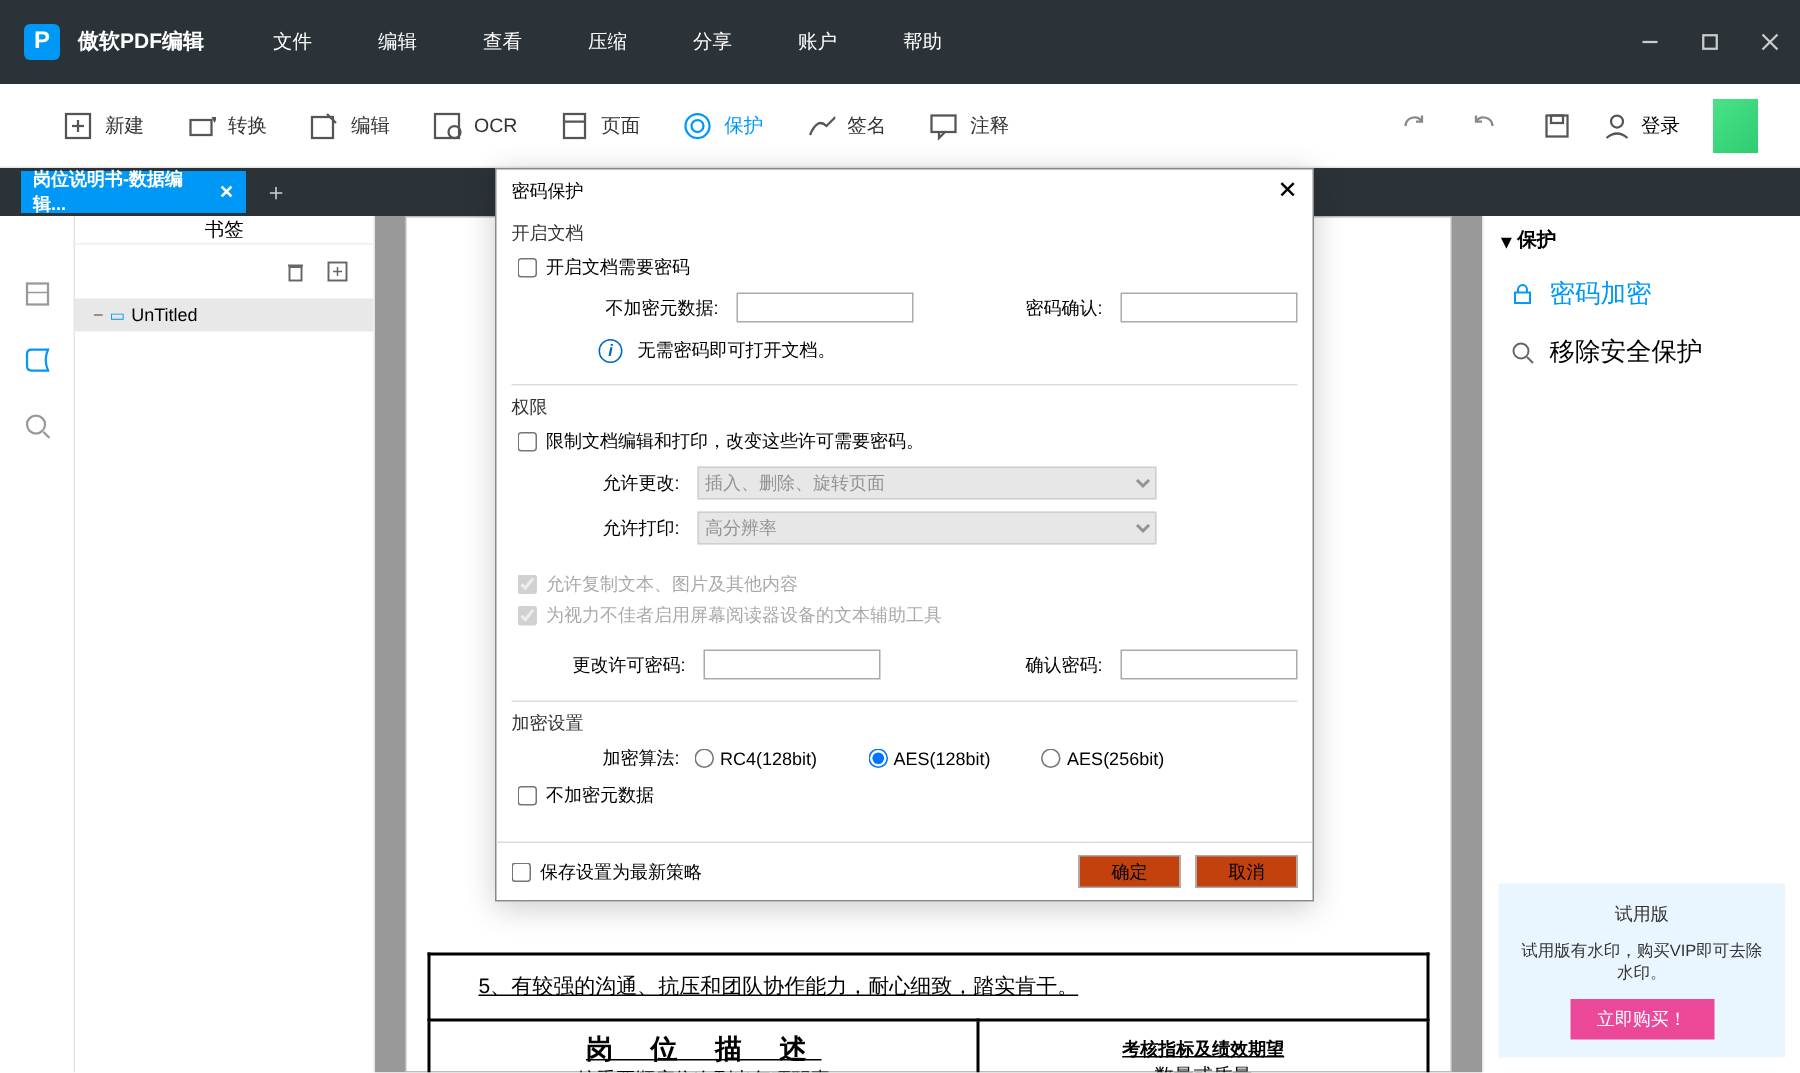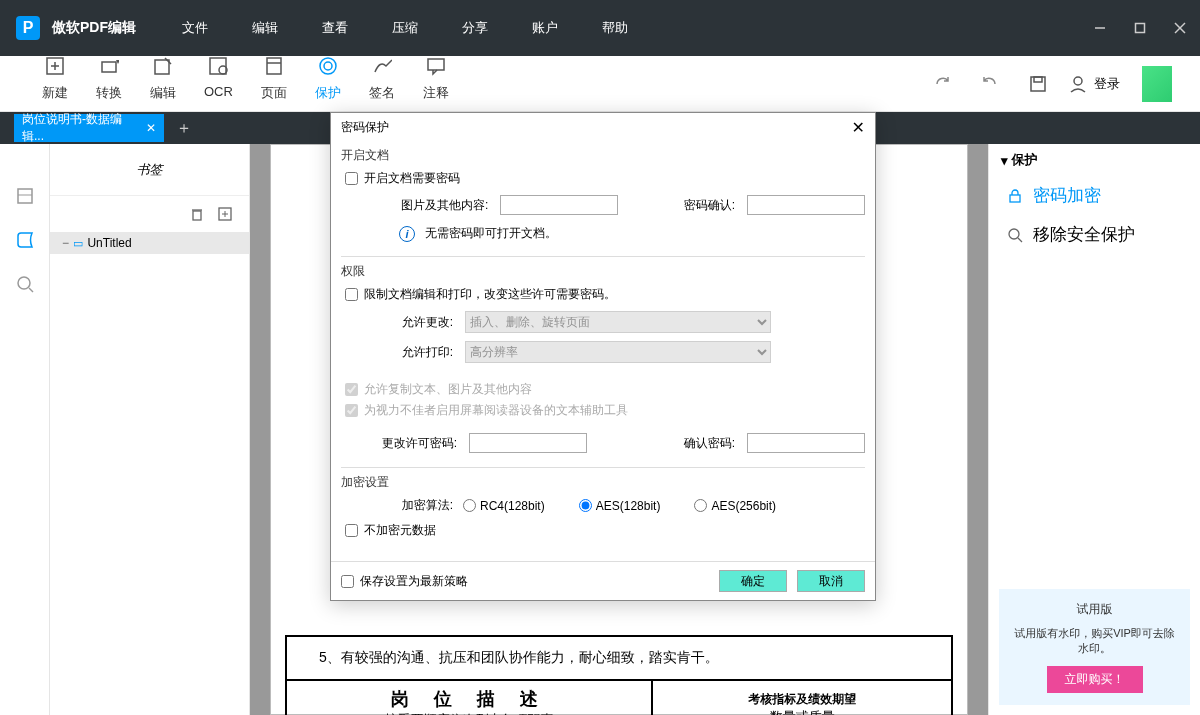--- a/index.html
+++ b/index.html
@@ -8,56 +8,56 @@
 
 .titlebar { height: 56px; background: #2c3338; display: flex; align-items: center; color: #fff; }
 .app-logo { width: 24px; height: 24px; background: #0098f7; border-radius: 4px; margin: 0 12px 0 16px; display: flex; align-items: center; justify-content: center; font-weight: bold; color: #fff; }
 .app-name { font-size: 14px; font-weight: bold; margin-right: 24px; }
 .menu-item { padding: 0 22px; font-size: 13px; cursor: pointer; height: 56px; display: flex; align-items: center; }
 .win-controls { margin-left: auto; display: flex; }
 .win-btn { width: 40px; height: 40px; display: flex; align-items: center; justify-content: center; cursor: pointer; color: #ccc; }
 
 
 .toolbar { height: 56px; display: flex; align-items: center; padding: 0 28px; border-bottom: 1px solid #e5e5e5; }
-.tool-btn { display: flex; align-items: center; gap: 8px; padding: 0 14px; height: 56px; cursor: pointer; font-size: 13px; color: #333; flex-direction: column; }
+.tool-btn { display: flex; align-items: center; gap: 8px; padding: 0 14px; height: 56px; cursor: pointer; font-size: 13px; color: #333; }
 .tool-btn.active { color: #0098f7; }
 .tool-icon { width: 20px; height: 20px; display: flex; align-items: center; justify-content: center; }
 .toolbar-right { margin-left: auto; display: flex; align-items: center; gap: 12px; }
 .icon-btn { width: 36px; height: 36px; display: flex; align-items: center; justify-content: center; cursor: pointer; color: #555; }
 .login-btn { display: flex; align-items: center; gap: 6px; cursor: pointer; font-size: 13px; }
 .brand-stripe { width: 30px; height: 36px; background: linear-gradient(135deg,#4ae287 0%,#2ecc71 100%); margin-left: 10px; }
 
 
 .tabbar { height: 32px; background: #2c3338; display: flex; align-items: center; }
-.tab { height: 28px; background: #0098f7; color: #fff; display: flex; align-items: center; padding: 0 8px; font-size: 12px; gap: 8px; margin-left: 14px; max-width: 150px; }
+.tab { height: 28px; background: #0098f7; color: #fff; display: flex; align-items: center; padding: 0 8px; font-size: 12px; gap: 8px; margin-left: 14px; max-width: 150px; font-weight: bold; }
 .tab-close { cursor: pointer; }
 .tab-add { width: 28px; height: 28px; display: flex; align-items: center; justify-content: center; color: #ccc; cursor: pointer; margin-left: 6px; }
 
 
 .main { display: flex; height: calc(715px - 56px - 56px - 32px); }
 
 
 .left-sidebar { width: 50px; border-right: 1px solid #e5e5e5; display: flex; flex-direction: column; align-items: center; padding-top: 40px; gap: 20px; }
 .side-icon { width: 24px; height: 24px; display: flex; align-items: center; justify-content: center; cursor: pointer; color: #999; }
 .side-icon.active { color: #0098f7; }
 
 
 .bookmarks { width: 200px; border-right: 1px solid #e5e5e5; }
-.bm-header { height: 52px; display: flex; align-items: center; justify-content: center; font-size: 13px; border-bottom: 1px solid #eee; font-style: italic; }
+.bm-header { height: 19px; display: flex; align-items: center; justify-content: center; font-size: 13px; border-bottom: 1px solid #eee; }
 .bm-tools { height: 36px; display: flex; align-items: center; justify-content: flex-end; gap: 12px; padding: 0 16px; }
 .bm-tools .icn { cursor: pointer; color: #666; }
 .bm-item { display: flex; align-items: center; gap: 4px; padding: 4px 12px; font-size: 12px; background: #e8e8e8; }
 .bm-item .caret { color: #666; }
 .bm-item .bm-icon { color: #0098f7; font-size: 11px; }
 
 
 .doc-area { flex: 1; background: #999; position: relative; overflow: hidden; }
 .doc-page { position: absolute; left: 20px; right: 20px; top: 0; bottom: 0; background: #fff; border: 1px solid #bbb; padding: 20px 14px; }
 .doc-table { width: 100%; border-collapse: collapse; }
-.doc-table td { border: 2px solid #000; padding: 6px 12px; font-size: 13px; vertical-align: middle; }
+.doc-table td { border: 2px solid #000; padding: 6px 12px; font-size: 13px; vertical-align: middle; text-decoration: underline; }
 .doc-bullet { font-size: 14px; padding: 6px 20px; }
 .doc-heading { text-align: center; font-size: 18px; font-weight: bold; letter-spacing: 10px; }
 .doc-sub { text-align: center; font-size: 13px; }
 
 
 .right-panel { width: 212px; border-left: 1px solid #e5e5e5; display: flex; flex-direction: column; }
 .rp-header { height: 32px; display: flex; align-items: center; padding: 0 12px; font-size: 13px; font-weight: bold; gap: 4px; }
 .rp-item { display: flex; align-items: center; gap: 10px; padding: 8px 18px; font-size: 17px; cursor: pointer; }
 .rp-item.active { color: #0098f7; }
 .trial-box { margin-top: auto; margin: auto 10px 10px 10px; background: #eaf6ff; padding: 12px; text-align: center; }
@@ -86,21 +86,21 @@
 .sel-row label { min-width: 52px; text-align: right; }
 .sel-row select { width: 306px; height: 22px; background: #ddd; border: 1px solid #bbb; font-size: 12px; color: #666; }
 .disabled-chk { color: #aaa; font-size: 12px; display: flex; align-items: center; gap: 6px; margin: 4px 0 4px 4px; }
 .disabled-chk input { accent-color: #ccc; }
 .radio-row { display: flex; align-items: center; gap: 10px; margin-left: 60px; font-size: 12px; }
 .radio-row .rlbl { min-width: 52px; text-align: right; }
 .radio-opt { display: flex; align-items: center; gap: 4px; margin-right: 24px; }
 .dlg-footer { display: flex; align-items: center; padding: 8px 10px; border-top: 1px solid #ddd; }
 .dlg-footer .foot-chk { display: flex; align-items: center; gap: 6px; font-size: 12px; }
 .dlg-footer .btns { margin-left: auto; display: flex; gap: 10px; }
-.dlg-btn { width: 68px; height: 22px; border: 1px solid #aaa; background: #5eead4; font-size: 12px; cursor: pointer; display: flex; align-items: center; justify-content: center; }
+.dlg-btn { width: 68px; height: 22px; border: 1px solid #aaa; background: #c2410c; font-size: 12px; cursor: pointer; display: flex; align-items: center; justify-content: center; }
 
 svg { display: block; }
 </style>
 </head>
 <body>
 
 <div class="titlebar">
   <div class="app-logo">P</div>
   <div class="app-name">傲软PDF编辑</div>
   <div class="menu-item">文件</div>
@@ -348,21 +348,21 @@
   </div>
   <div class="dlg-body">
 
     <div class="sect">
       <div class="sect-title">开启文档</div>
       <label class="chk-row">
           <input type="checkbox" style="">
           <span>开启文档需要密码</span>
         </label>
       <div class="field-row">
-        <label>图片及其他内容:</label>
+        <label>不加密元数据:</label>
         <input type="password" style="">
         <div class="gap"></div>
         <label>密码确认:</label>
         <input type="password" style="">
       </div>
       <div class="info-row">
         <span class="info-icon">i</span>
         <span>无需密码即可打开文档。</span>
       </div>
     </div>

